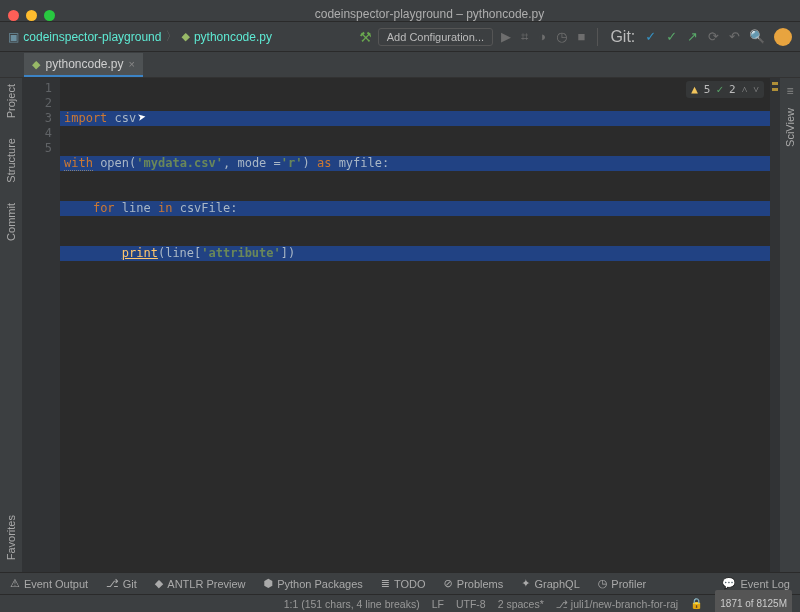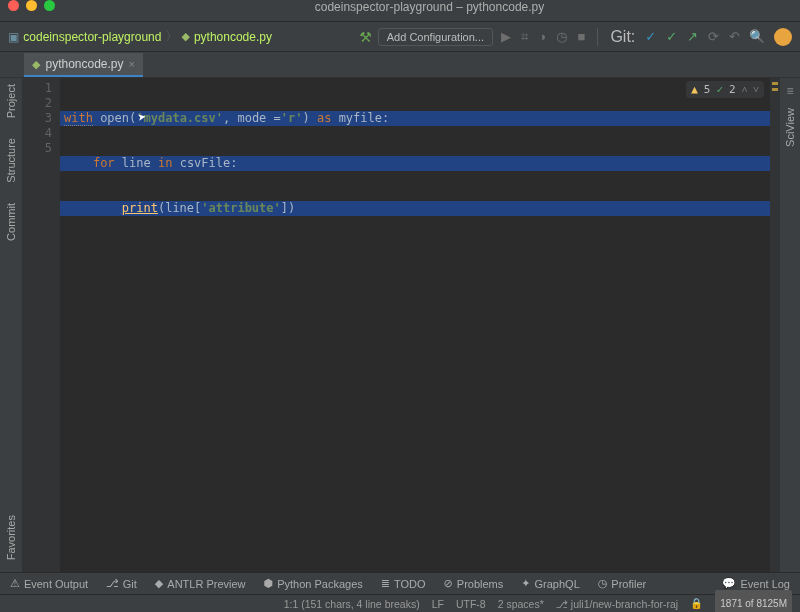--- a/index.html
+++ b/index.html
@@ -10,21 +10,21 @@
     font-size: 12px;
     color: #bbbbbb;
     overflow: hidden;
     position: relative;
   }
   
   .titlebar {
     height: 22px;
     background: #3c3f41;
     display: flex;
-    align-items: flex-start;
+    align-items: flex-end;
     padding: 0 8px;
     border-bottom: 1px solid #2a2a2a;
   }
   .traffic { display: flex; gap: 7px; margin-right: 12px; }
   .traffic span { width: 11px; height: 11px; border-radius: 50%; display: block; }
   .tr-red { background: #ff5f57; }
   .tr-yellow { background: #febc2e; }
   .tr-green { background: #28c840; }
   .titlebar-title { flex: 1; text-align: center; color: #aeaeae; font-size: 12px; }
 
@@ -33,21 +33,21 @@
     height: 30px;
     background: #3c3f41;
     display: flex;
     align-items: center;
     padding: 0 8px;
     gap: 6px;
     border-bottom: 1px solid #2a2a2a;
   }
   .breadcrumb { display: flex; align-items: center; gap: 4px; font-size: 12px; }
   .breadcrumb .sep { color: #666; }
-  .breadcrumb .seg { color: #bef264; }
+  .breadcrumb .seg { color: #5eead4; }
   .folder-glyph { color: #6b8e9e; font-size: 12px; }
   .py-glyph { color: #98b967; font-size: 11px; }
   .spacer { flex: 1; }
   .hammer { color: #6aa84f; font-size: 14px; }
   .addcfg {
     background: #3c3f41;
     border: 1px solid #555;
     color: #bbb;
     padding: 2px 8px;
     border-radius: 3px;
@@ -287,20 +287,21 @@
 
 <div class="editor">
   <div class="gutter">
     <div>1</div>
     <div>2</div>
     <div>3</div>
     <div>4</div>
     <div>5</div>
   </div>
   <div class="code">
+    <div class="codeline sel"><span class="k">import</span> <span class="n">csv</span></div>
     <div class="codeline sel"><span class="k underline-warn">with</span> <span class="n">open</span><span class="p">(</span><span class="s">'mydata.csv'</span><span class="p">, </span><span class="n">mode </span><span class="p">=</span><span class="s">'r'</span><span class="p">)</span><span class="k"> as </span><span class="n">myfile</span><span class="p">:</span></div>
     <div class="codeline sel"><span>    </span><span class="k">for</span> <span class="n">line</span> <span class="k">in</span> <span class="n">csvFile</span><span class="p">:</span></div>
     <div class="codeline sel"><span>        </span><span class="f">print</span><span class="p">(</span><span class="n">line</span><span class="p">[</span><span class="s">'attribute'</span><span class="p">]</span><span class="p">)</span></div>
 
     <span class="cursor-arrow">➤</span>
 
     <div class="inspection">
       <span class="insp-warn">▲</span>
       <span class="insp-count">5</span>
       <span class="insp-ok">✓</span>

